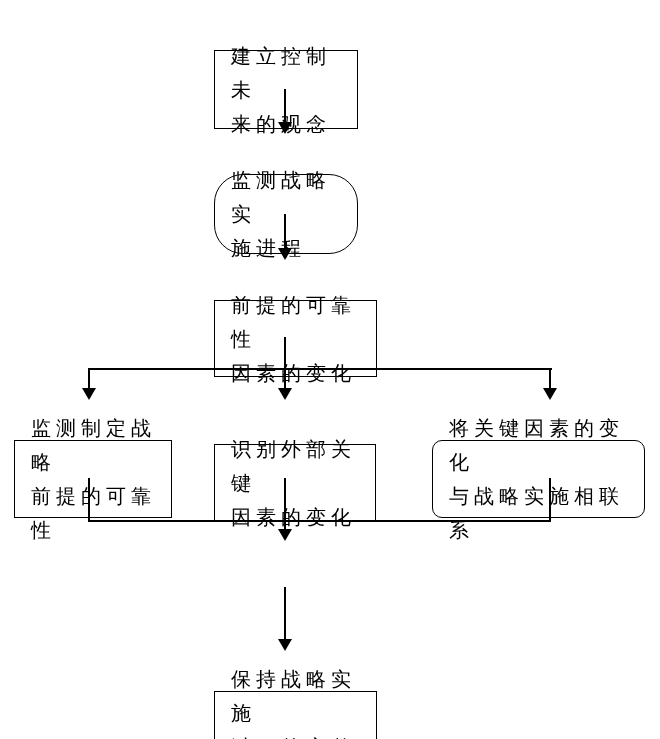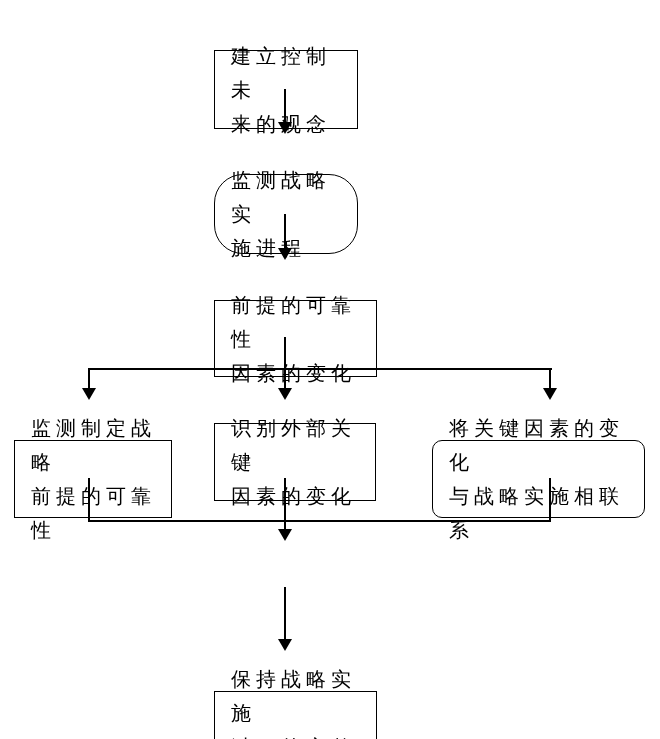--- a/index.html
+++ b/index.html
@@ -46,21 +46,21 @@
 
   <div class="node" style="left:214px; top:134px; width:144px; height:80px;border-radius:29px;">监测战略实
 施进程</div>
 
   <div class="node" style="left:214px; top:260px; width:163px; height:77px;">前提的可靠性
 因素的变化</div>
 
   <div class="node" style="left:14px;  top:400px; width:158px; height:78px;">监测制定战略
 前提的可靠性</div>
 
-  <div class="node" style="left:214px; top:383px; width:162px; height:78px;">识别外部关键
+  <div class="node" style="left:214px; top:404px; width:162px; height:78px;">识别外部关键
 因素的变化</div>
 
   <div class="node" style="left:432px; top:400px; width:213px; height:78px;border-radius:10px;">将关键因素的变化
 与战略实施相联系</div>
 
 
   <div class="node" style="left:214px; top:651px; width:163px; height:77px;">保持战略实施
 过程的完整性</div>
 
   <div class="vline" style="left:284px; top:89px; width:2px; height:34px;"></div>

